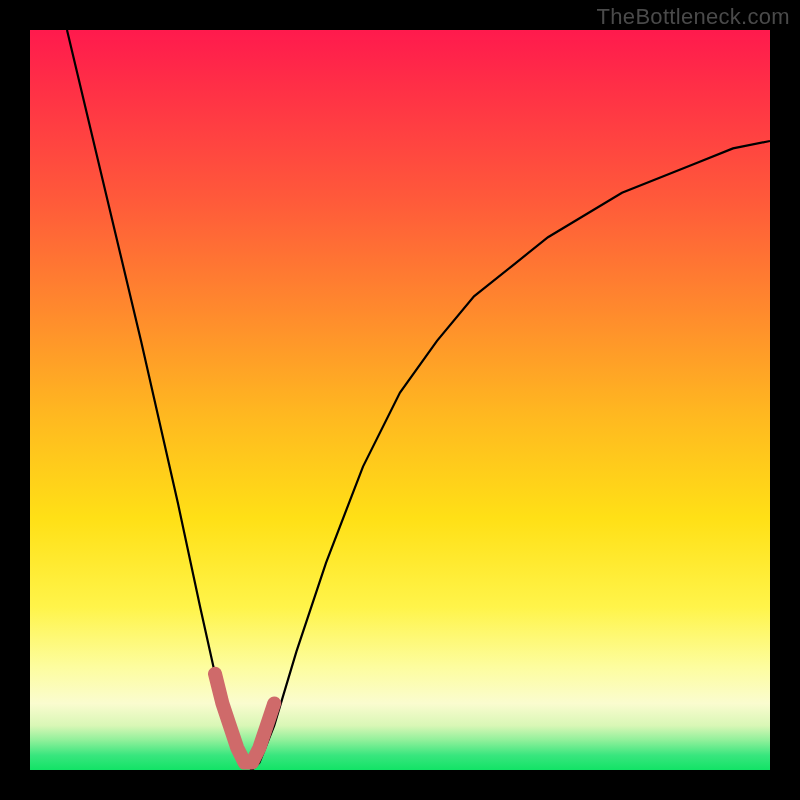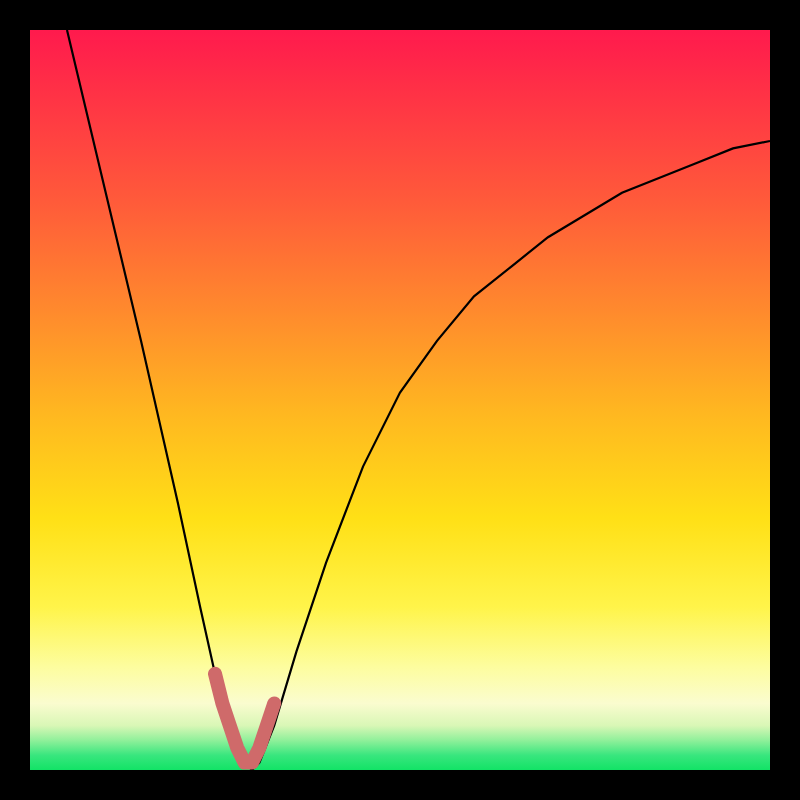--- a/index.html
+++ b/index.html
@@ -57,20 +57,21 @@
     width: 740px;
     height: 740px;
     overflow: visible;
   }
 </style>
 </head>
 <body>
 
 <div class="frame">
 
+  <div class="watermark">TheBottleneck.com</div>
 
   <div class="plot-area">
     <svg class="curves" viewBox="0 0 740 740" preserveAspectRatio="none">
       <path fill="none" stroke="#000" stroke-width="2.2" d="M37.0 0.0 L74.0 155.4 L111.0 310.8 L148.0 473.6 L170.2 577.2 L185.0 643.8 L199.8 695.6 L214.6 732.6 L222.0 740.0 L229.4 732.6 L244.2 695.6 L266.4 621.6 L296.0 532.8 L333.0 436.6 L370.0 362.6 L407.0 310.8 L444.0 266.4 L481.0 236.8 L518.0 207.2 L555.0 185.0 L592.0 162.8 L629.0 148.0 L666.0 133.2 L703.0 118.4 L740.0 111.0"></path>
       <path fill="none" stroke="#cf6a6a" stroke-width="14" stroke-linecap="round" stroke-linejoin="round" d="M185.0 643.8 L192.4 673.4 L199.8 695.6 L207.2 717.8 L214.6 732.6 L222.0 732.6 L229.4 717.8 L236.8 695.6 L244.2 673.4"></path>
     </svg>
   </div>
 
 </div>
 

